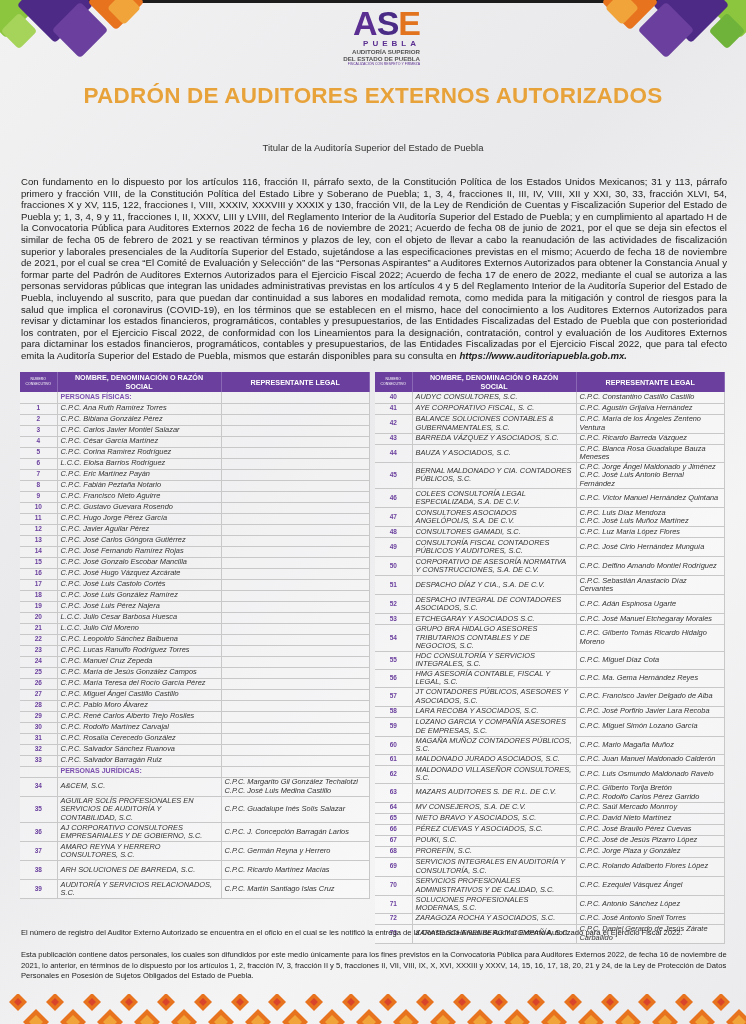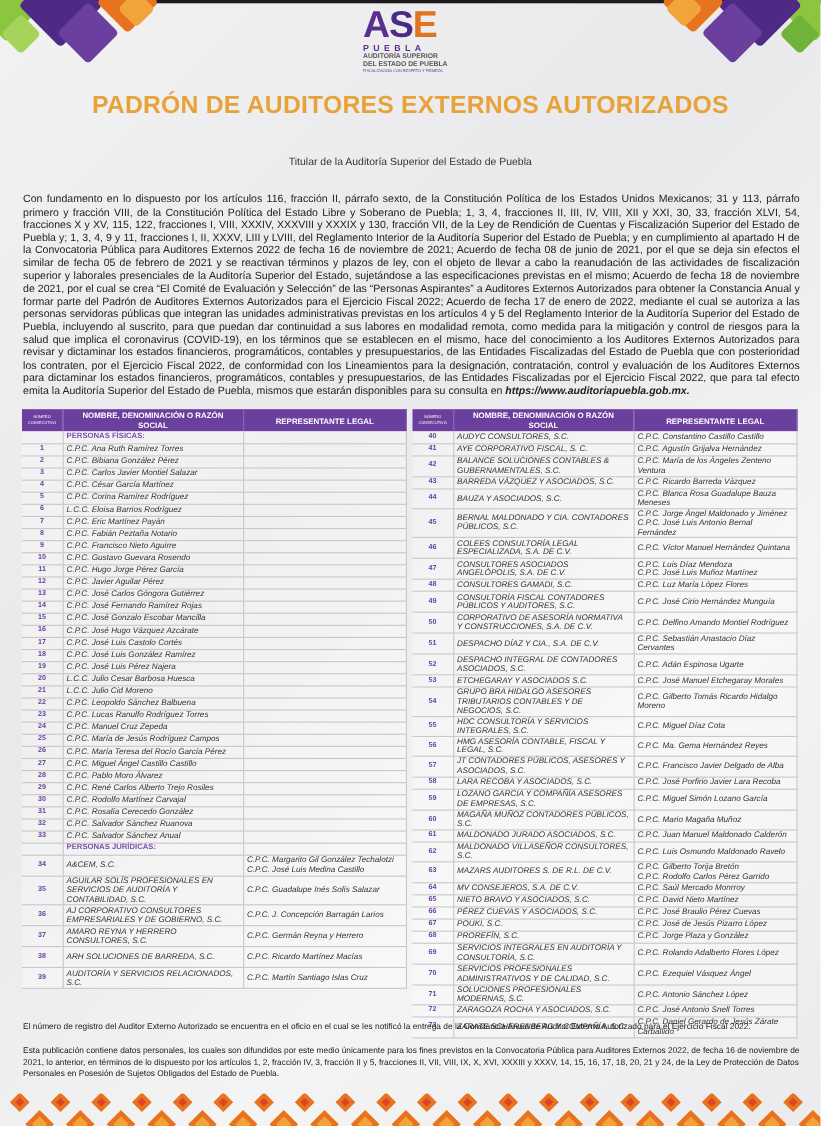--- a/index.html
+++ b/index.html
@@ -9,21 +9,21 @@
     background: linear-gradient(135deg, #f2f2f3 0%, #e9e9eb 40%, #f4f4f5 70%, #ebebed 100%);
     color: #222;
     position: relative;
   }
   .topbar { position: absolute; left: 0; top: 0; width: 746px; height: 3px; background: #1c1c1c; }
   .deco-left, .deco-right { position: absolute; top: 0; width: 180px; height: 66px; overflow: hidden; }
   .deco-left { left: 0; }
   .deco-right { right: 0; }
   .dia { position: absolute; transform: rotate(45deg); border-radius: 4px; }
 
-  .logo { position: absolute; left: 330px; top: 8px; width: 90px; text-align: left; }
+  .logo { position: absolute; left: 330px; top: 8px; width: 90px; text-align: right; }
   .logo-ase { font-size: 34px; font-weight: bold; letter-spacing: -1px; line-height: 30px; }
   .logo-ase .a { color: #5b2f91; } .logo-ase .s { color: #4a2b86; } .logo-ase .e { color: #e2731f; }
   .logo-puebla { font-size: 8px; letter-spacing: 4px; color: #5b2f91; font-weight: bold; margin-top: 1px; }
   .logo-line1, .logo-line2 { font-size: 6.2px; color: #555; font-weight: bold; line-height: 7px; }
   .logo-tag { font-size: 3.5px; color: #5b2f91; line-height: 5px; }
 
   .title { position: absolute; left: 0; width: 746px; top: 82px; text-align: center;
     color: #e8a23a; font-weight: bold; font-size: 22.5px; line-height: 27px; letter-spacing: 0.2px; }
   .signer { position: absolute; left: 0; width: 746px; top: 142px; text-align: center; }
   .signer-name { color: #5a2d8e; font-weight: bold; font-size: 12.5px; line-height: 14px; }
@@ -222,21 +222,21 @@
         <td>C.P.C. Lucas Ranulfo Rodríguez Torres</td>
         <td style="white-space:pre-line"></td>
       </tr>
       <tr class="r1">
         <td class="n">24</td>
         <td>C.P.C. Manuel Cruz Zepeda</td>
         <td style="white-space:pre-line"></td>
       </tr>
       <tr class="r1">
         <td class="n">25</td>
-        <td>C.P.C. María de Jesús Rodríguez Campos</td>
+        <td>C.P.C. María de Jesús González Campos</td>
         <td style="white-space:pre-line"></td>
       </tr>
       <tr class="r1">
         <td class="n">26</td>
         <td>C.P.C. María Teresa del Rocío García Pérez</td>
         <td style="white-space:pre-line"></td>
       </tr>
       <tr class="r1">
         <td class="n">27</td>
         <td>C.P.C. Miguel Ángel Castillo Castillo</td>
@@ -262,21 +262,21 @@
         <td>C.P.C. Rosalía Cerecedo González</td>
         <td style="white-space:pre-line"></td>
       </tr>
       <tr class="r1">
         <td class="n">32</td>
         <td>C.P.C. Salvador Sánchez Ruanova</td>
         <td style="white-space:pre-line"></td>
       </tr>
       <tr class="r1">
         <td class="n">33</td>
-        <td>C.P.C. Salvador Sánchez Anual</td>
+        <td>C.P.C. Salvador Barragán Ruiz</td>
         <td style="white-space:pre-line"></td>
       </tr>
       <tr class="r1">
         <td></td>
         <td class="sec">PERSONAS JURÍDICAS:</td>
         <td></td>
       </tr>
       <tr class="r2">
         <td class="n">34</td>
         <td>A&amp;CEM, S.C.</td>

